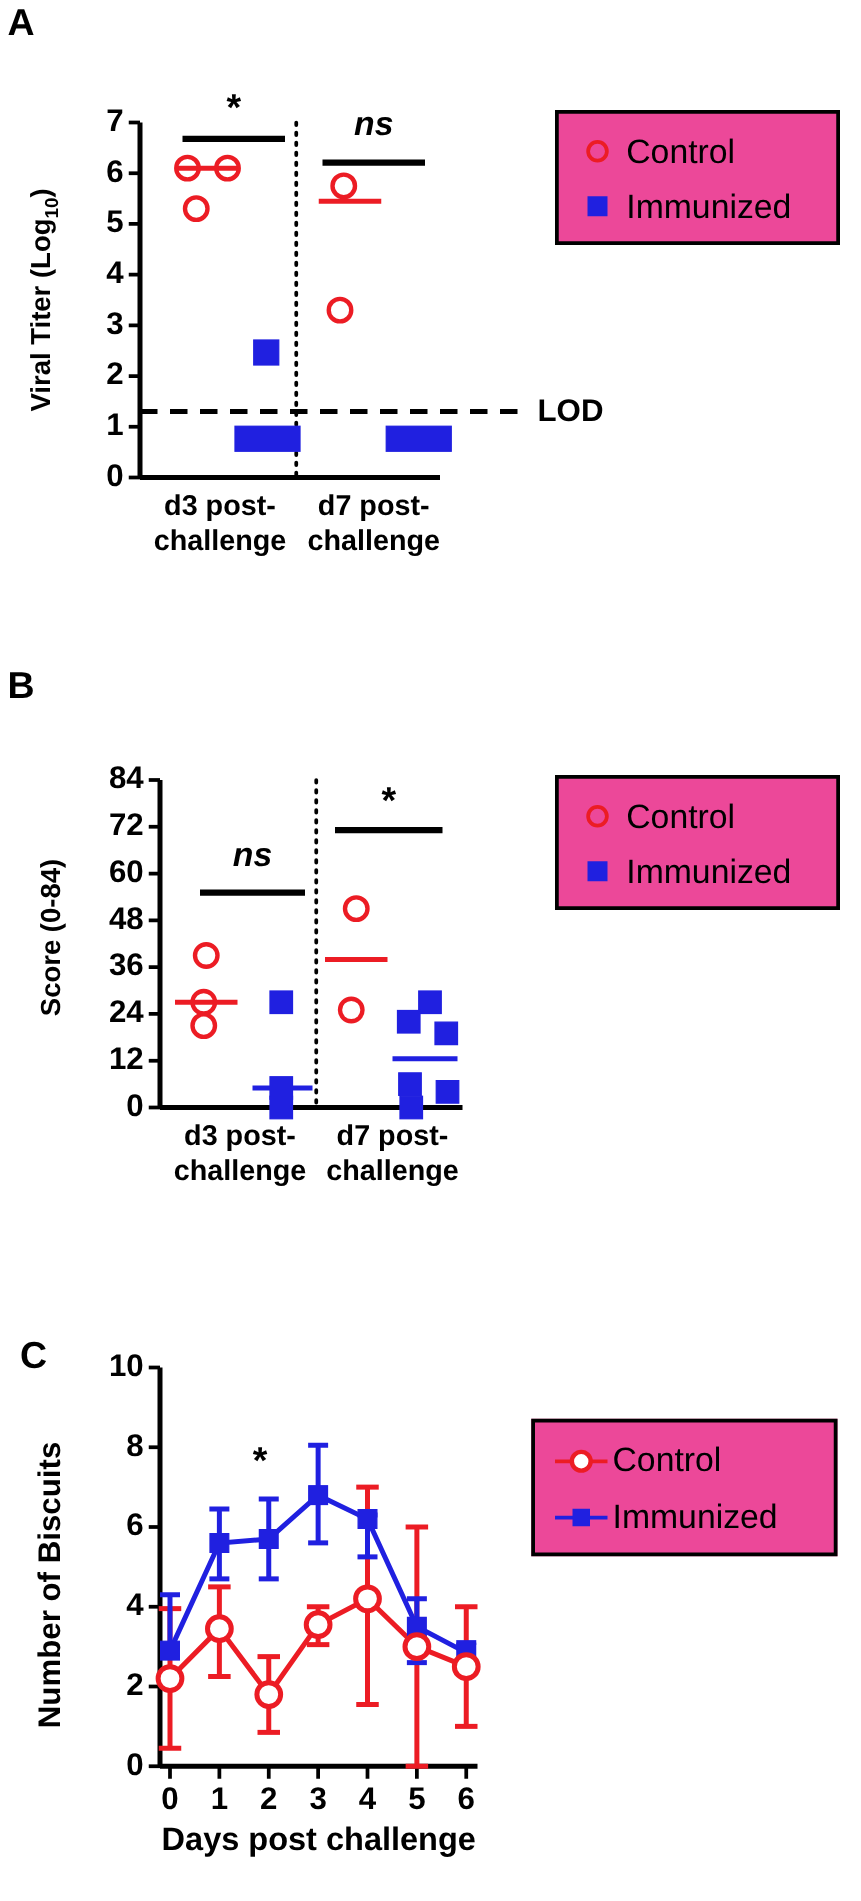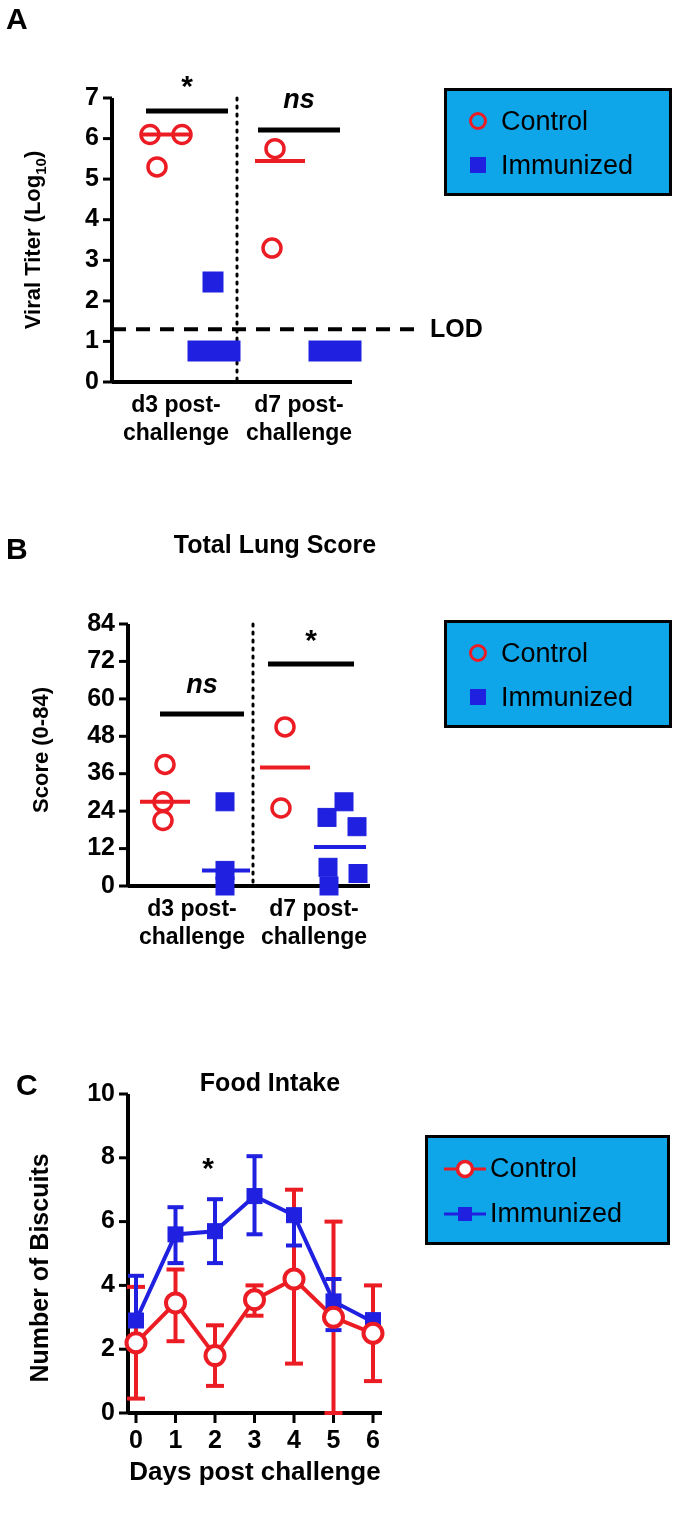--- a/index.html
+++ b/index.html
@@ -19,21 +19,21 @@
   .sig{font-family:"Liberation Sans",sans-serif;font-weight:bold;font-size:30px;fill:#000;text-anchor:middle;}
   .sig-ns{font-family:"Liberation Sans",sans-serif;font-style:italic;font-weight:bold;font-size:27px;fill:#000;text-anchor:middle;}
   .sigbar{stroke:#000;stroke-width:5;}
   .divider{stroke:#000;stroke-width:3;stroke-dasharray:2 6;stroke-linecap:round;}
   .lodline{stroke:#000;stroke-width:4;stroke-dasharray:14 10;}
   .lodtext{font-family:"Liberation Sans",sans-serif;font-weight:bold;font-size:25px;fill:#000;}
   .ctrl-marker{fill:none;stroke:#ec1c24;stroke-width:3.5;}
   .imm-marker{fill:#2020e0;stroke:#2020e0;}
   .mean-red{stroke:#ec1c24;stroke-width:4;}
   .mean-blue{stroke:#2020e0;stroke-width:4;}
-  .legendbox{position:absolute;border:3px solid #000;background:#0ea5e9;box-sizing:border-box;}
+  .legendbox{position:absolute;border:3px solid #000;background:#ec4899;box-sizing:border-box;}
   .legend-row{display:flex;align-items:center;}
   .legend-text{font-weight:normal;font-size:27px;color:#000;white-space:nowrap;font-family:"Liberation Sans",sans-serif;}
   .lineC{fill:none;stroke-width:4;}
   .errbar{stroke-width:4;}
 </style>
 </head>
 <body>
 
 <div class="panel" style="top:0;height:520px;">
   <div class="panel-letter" style="left:6px;top:4px;">A</div>
@@ -121,21 +121,20 @@
             <rect x="3" y="3" width="16" height="16" fill="#2020e0"></rect>
           </svg>
       </span>
       <span class="legend-text">Immunized</span>
     </div>
   </div>
 </div>
 
 <div class="panel" style="top:520px;height:510px;">
   <div class="panel-letter" style="left:6px;top:14px;">B</div>
-  <div class="panel-title" style="left:110px;top:12px;width:330px;">Total Lung Score</div>
 
   <div class="plotwrap" style="left:0;top:78px;">
     <svg width="450" height="350" viewBox="0 0 450 350">
       <text class="axtitle" transform="translate(48,152) rotate(-90)">Score (0-84)</text>
 
       <path class="axis-line" d="M128,26 L128,288"></path>
       <path class="axis-line" d="M128,288 L370,288"></path>
 
       <g>
         <line class="tick" x1="119" y1="288" x2="128" y2="288"></line>
@@ -215,21 +214,20 @@
             <rect x="3" y="3" width="16" height="16" fill="#2020e0"></rect>
           </svg>
       </span>
       <span class="legend-text">Immunized</span>
     </div>
   </div>
 </div>
 
 <div class="panel" style="top:1030px;height:491px;">
   <div class="panel-letter" style="left:16px;top:40px;">C</div>
-  <div class="panel-title" style="left:150px;top:40px;width:240px;">Food Intake</div>
 
   <div class="plotwrap" style="left:0;top:38px;">
     <svg width="440" height="450" viewBox="0 0 440 450">
       <text class="axtitle" transform="translate(48,200) rotate(-90)" style="font-size:25px;">Number of Biscuits</text>
 
       <path class="axis-line" d="M128,26 L128,345"></path>
       <path class="axis-line" d="M128,345 L382,345"></path>
 
       <g>
         <line class="tick" x1="119" y1="345" x2="128" y2="345"></line>

